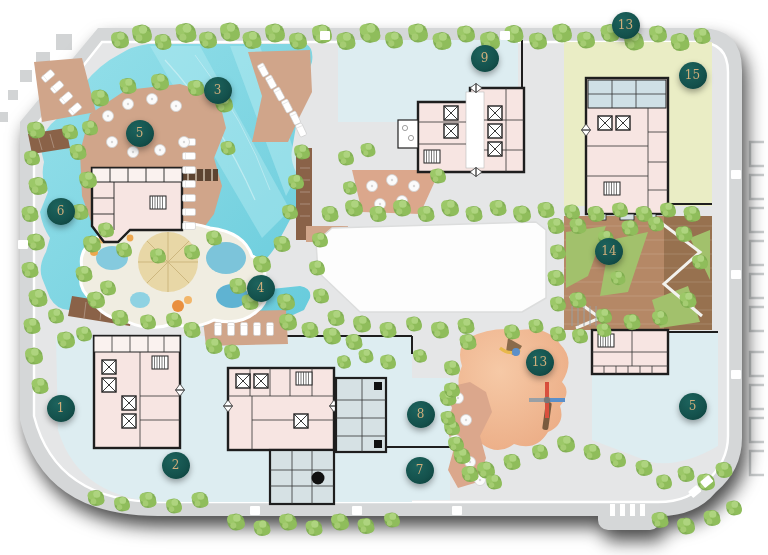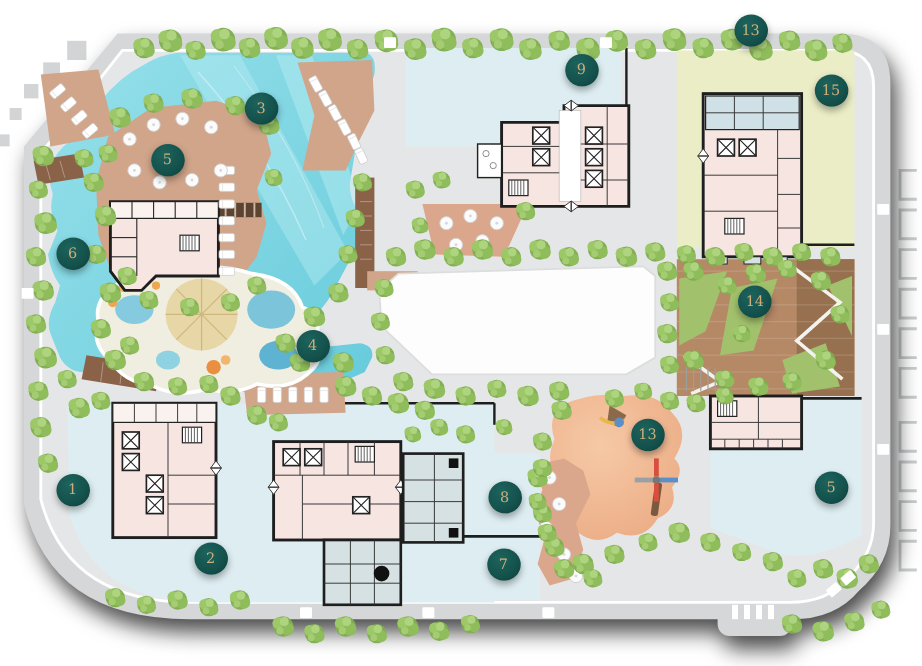--- a/index.html
+++ b/index.html
@@ -623,15 +623,15 @@
       <div class="marker" style="left: 246.5px; top: 274.5px;">4</div>
       <div class="marker" style="left: 125.5px; top: 119.5px;">5</div>
       <div class="marker" style="left: 46.5px; top: 197.5px;">6</div>
       <div class="marker" style="left: 405.5px; top: 456.5px;">7</div>
       <div class="marker" style="left: 406.5px; top: 400.5px;">8</div>
       <div class="marker" style="left: 470.5px; top: 44.5px;">9</div>
       <div class="marker" style="left: 525.5px; top: 348.5px;">13</div>
       <div class="marker" style="left: 678.5px; top: 392.5px;">5</div>
       <div class="marker" style="left: 678.5px; top: 61.5px;">15</div>
       <div class="marker" style="left: 611.5px; top: 11.5px;">13</div>
-      <div class="marker" style="left: 615px; top: 237.5px;">14</div>
+      <div class="marker" style="left: 595px; top: 237.5px;">14</div>
     </div>
 </div>
 
 </body></html>

